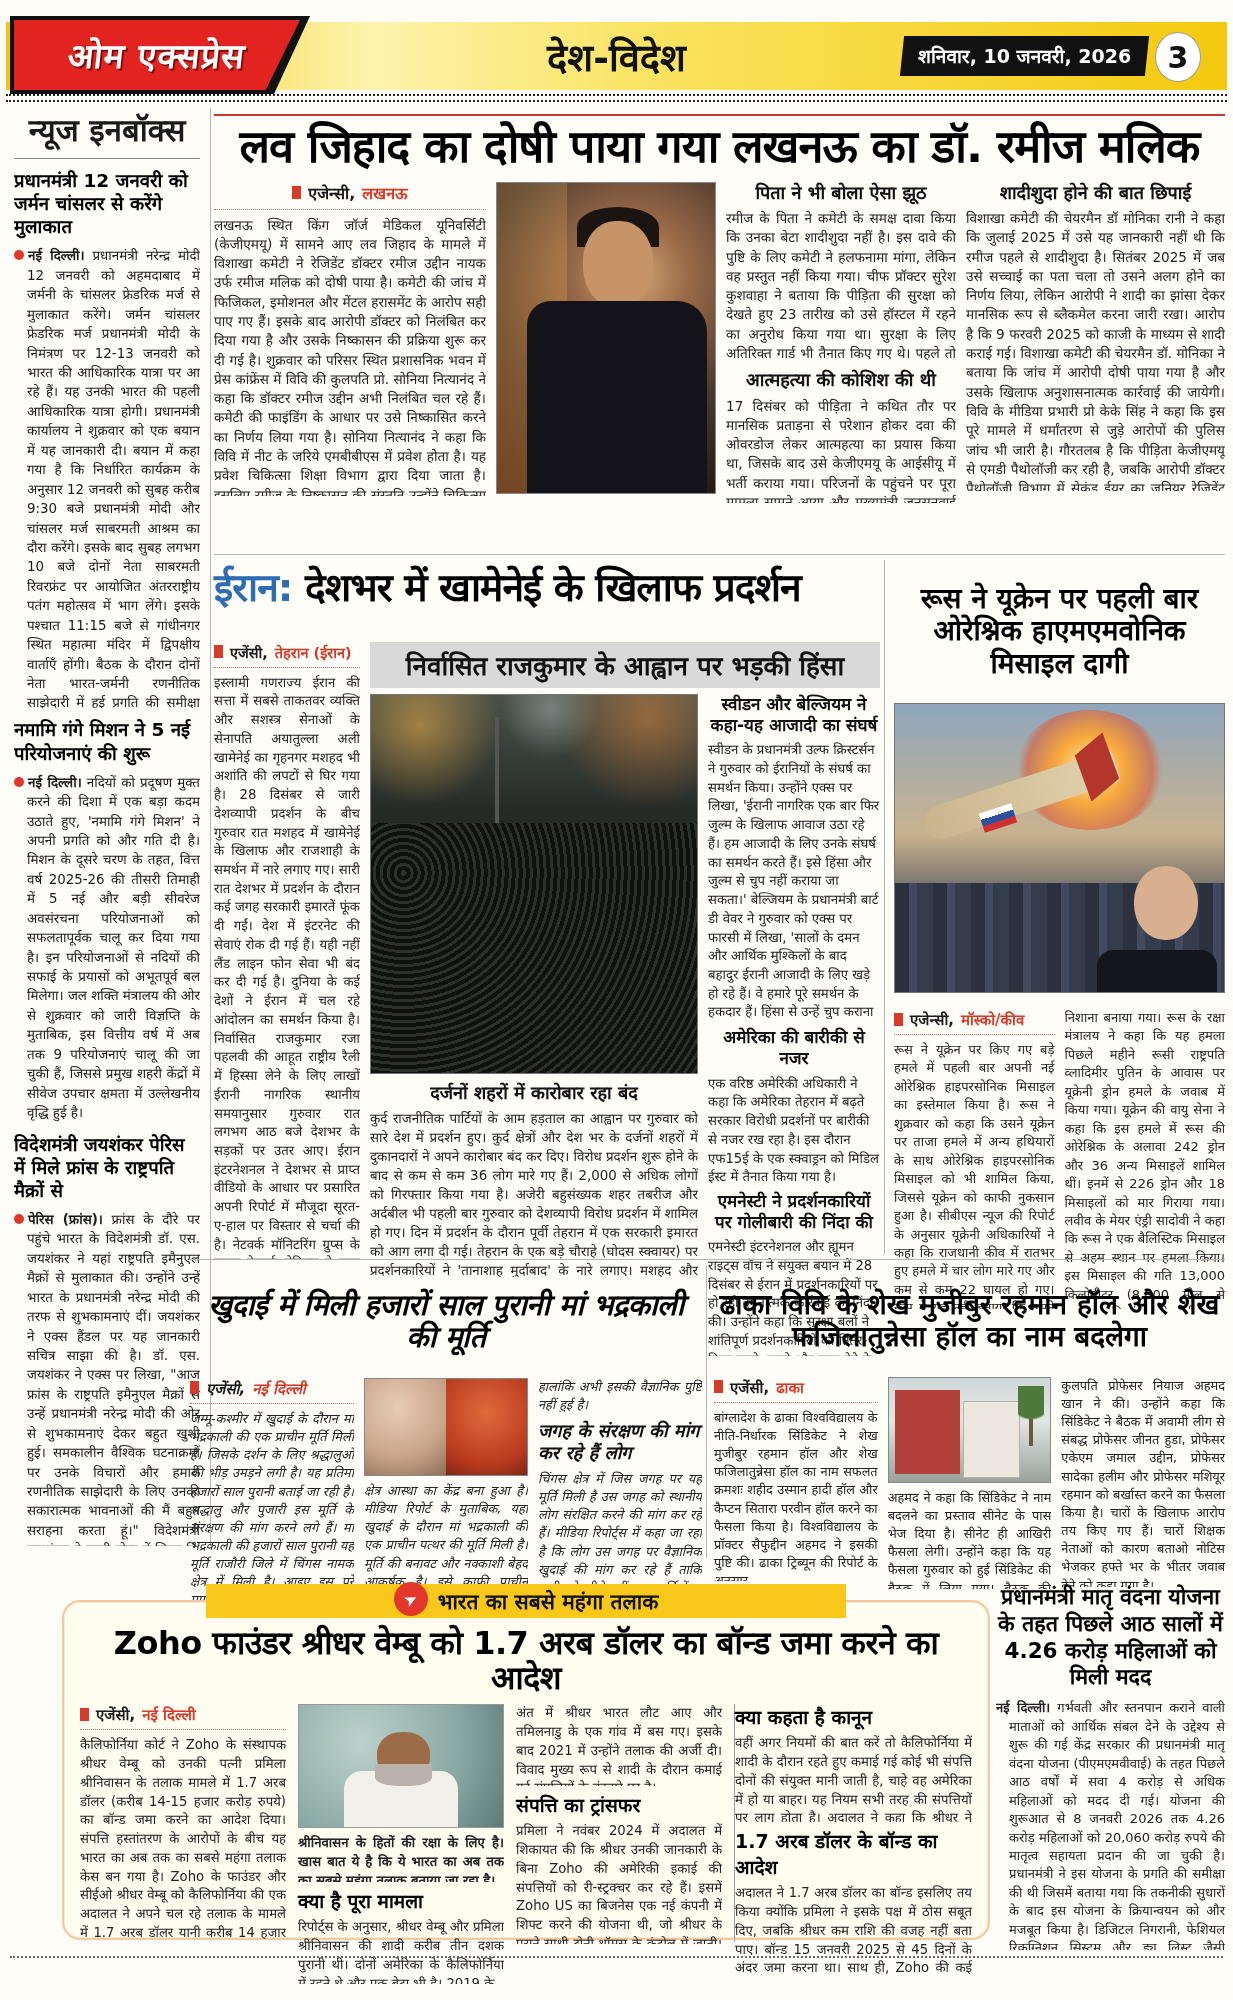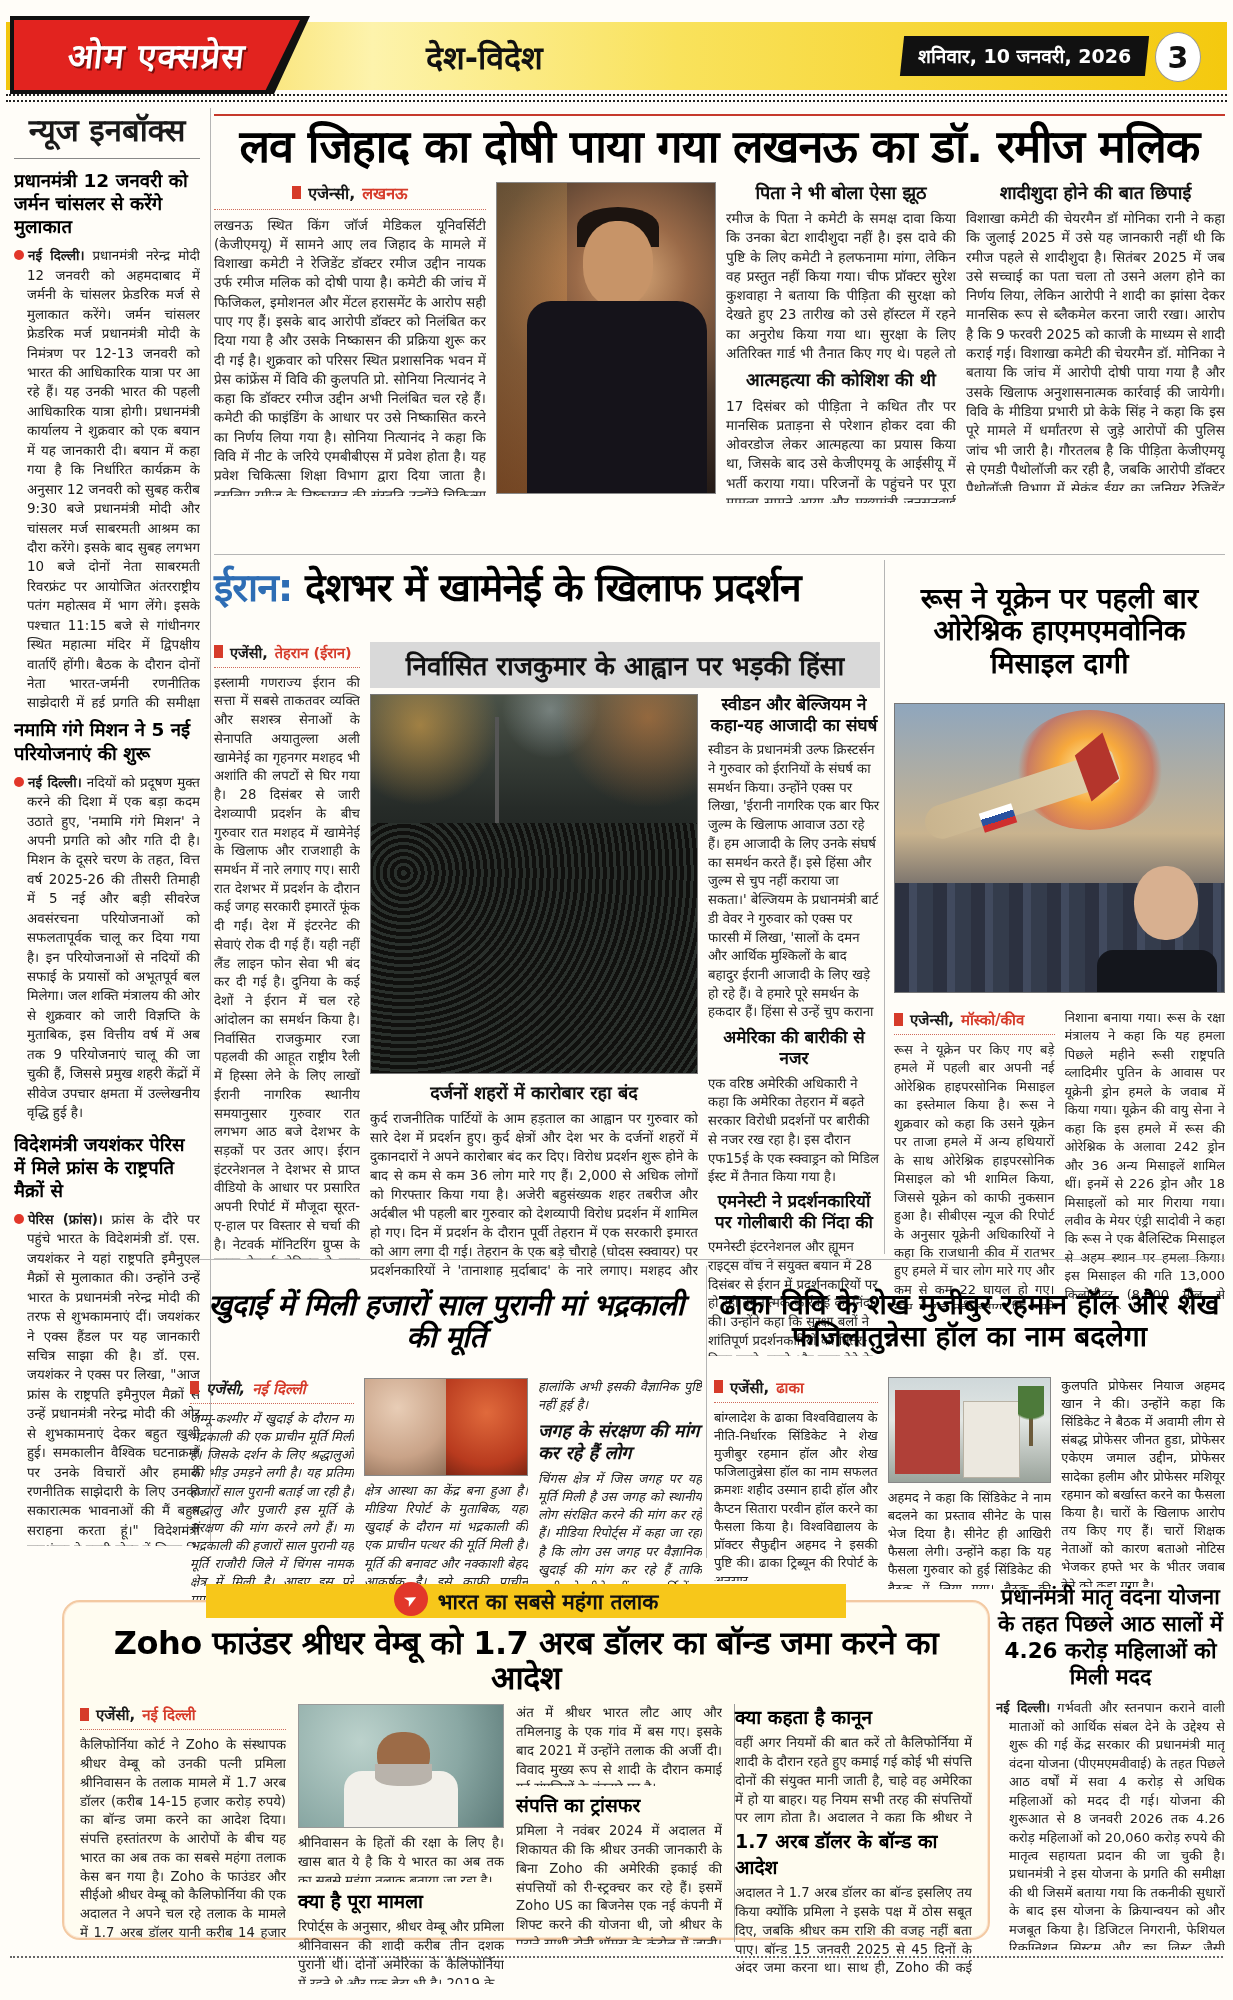--- a/index.html
+++ b/index.html
@@ -8,21 +8,21 @@
 
   
   .masthead{position:absolute;left:6px;top:22px;right:6px;height:68px;
     background:linear-gradient(90deg,#f2c50c 0%,#fdf3ac 30%,#f9e25c 55%,#f4c90e 100%);
     display:flex;align-items:center;}
   .logo-wrap{position:absolute;left:4px;top:-6px;width:300px;height:78px;
     background:#111;clip-path:polygon(0 0,100% 0,88% 100%,0 100%);display:flex;align-items:center;}
   .logo-inner{position:absolute;left:4px;top:4px;right:10px;bottom:4px;background:#e2231f;
     clip-path:polygon(0 0,100% 0,88% 100%,0 100%);display:flex;align-items:center;justify-content:center;}
   .logo-text{color:#fff;font-weight:bold;font-size:34px;transform:skewX(-6deg);letter-spacing:1px;text-shadow:2px 2px 0 #7a0d0b;}
-  .masthead-center{position:absolute;left:420px;right:420px;font-size:32px;font-weight:bold;color:#111;}
+  .masthead-center{position:absolute;left:420px;right:420px;text-align:center;font-size:38px;font-weight:bold;color:#111;}
   .datebox{position:absolute;right:80px;top:14px;background:#111;color:#fff;font-weight:bold;
     font-size:19px;padding:7px 16px;transform:skewX(-6deg);}
   .datebox span{display:inline-block;transform:skewX(6deg);}
   .pagenum{position:absolute;right:26px;top:10px;width:44px;height:48px;background:#fff;border-radius:50%;
     display:flex;align-items:center;justify-content:center;font-size:30px;font-weight:bold;color:#111;border:1px solid #999;}
   .head-dots{position:absolute;left:6px;right:6px;top:94px;height:4px;border-top:2px dotted #222;border-bottom:2px dotted #222;}
 
   
   .vrule{position:absolute;width:1px;background:#b5b5b5;}
   .hrule{position:absolute;height:1px;background:#b5b5b5;}
@@ -364,21 +364,21 @@
           <span class="place">नई दिल्ली</span>
         </div>
         <div class="body-txt" style="height:204px;">कैलिफोर्निया कोर्ट ने Zoho के संस्थापक श्रीधर वेम्बू को उनकी पत्नी प्रमिला श्रीनिवासन के तलाक मामले में 1.7 अरब डॉलर (करीब 14-15 हजार करोड़ रुपये) का बॉन्ड जमा करने का आदेश दिया। संपत्ति हस्तांतरण के आरोपों के बीच यह भारत का अब तक का सबसे महंगा तलाक केस बन गया है। Zoho के फाउंडर और सीईओ श्रीधर वेम्बू को कैलिफोर्निया की एक अदालत ने अपने चल रहे तलाक के मामले में 1.7 अरब डॉलर यानी करीब 14 हजार करोड़ रुपये का बॉन्ड जमा करने का आदेश दिया है। यह आदेश जनवरी 2025 में दिया गया, जो उनकी अलग हो रही पत्नी प्रमिला</div>
       </div>
       <div class="zoho-c">
         <figure class="zoho-photo" style="margin:0 0 6px;">
           <div class="shirt"></div>
           <div class="face"></div>
           <div class="beard"></div>
         </figure>
-        <div class="body-txt" style="height:48px;">श्रीनिवासन के हितों की रक्षा के लिए है। खास बात ये है कि ये भारत का अब तक का सबसे महंगा तलाक बताया जा रहा है।</div>
+        <div class="body-txt" style="height:48px;font-weight:bold;">श्रीनिवासन के हितों की रक्षा के लिए है। खास बात ये है कि ये भारत का अब तक का सबसे महंगा तलाक बताया जा रहा है।</div>
         <div class="zoho-sub">क्या है पूरा मामला</div>
         <div class="body-txt" style="height:66px;">रिपोर्ट्स के अनुसार, श्रीधर वेम्बू और प्रमिला श्रीनिवासन की शादी करीब तीन दशक पुरानी थी। दोनों अमेरिका के कैलिफोर्निया में रहते थे और एक बेटा भी है। 2019 के</div>
       </div>
       <div class="zoho-c">
         <div class="body-txt" style="height:82px;">अंत में श्रीधर भारत लौट आए और तमिलनाडु के एक गांव में बस गए। इसके बाद 2021 में उन्होंने तलाक की अर्जी दी। विवाद मुख्य रूप से शादी के दौरान कमाई गई संपत्तियों के बंटवारे पर है।</div>
         <div class="zoho-sub">संपत्ति का ट्रांसफर</div>
         <div class="body-txt" style="height:122px;">प्रमिला ने नवंबर 2024 में अदालत में शिकायत की कि श्रीधर उनकी जानकारी के बिना Zoho की अमेरिकी इकाई की संपत्तियों को री-स्ट्रक्चर कर रहे हैं। इसमें Zoho US का बिजनेस एक नई कंपनी में शिफ्ट करने की योजना थी, जो श्रीधर के पुराने साथी टोनी थॉमस के कंट्रोल में जाती। अदालत का मानना है कि तलाक की प्रक्रिया शुरू होने के बाद ऐसी संपत्ति इधर-उधर करना नियमों का उल्लंघन है।</div>
       </div>
       <div class="zoho-c zoho-c4">
         <div class="zoho-sub" style="margin-top:0;">क्या कहता है कानून</div>

